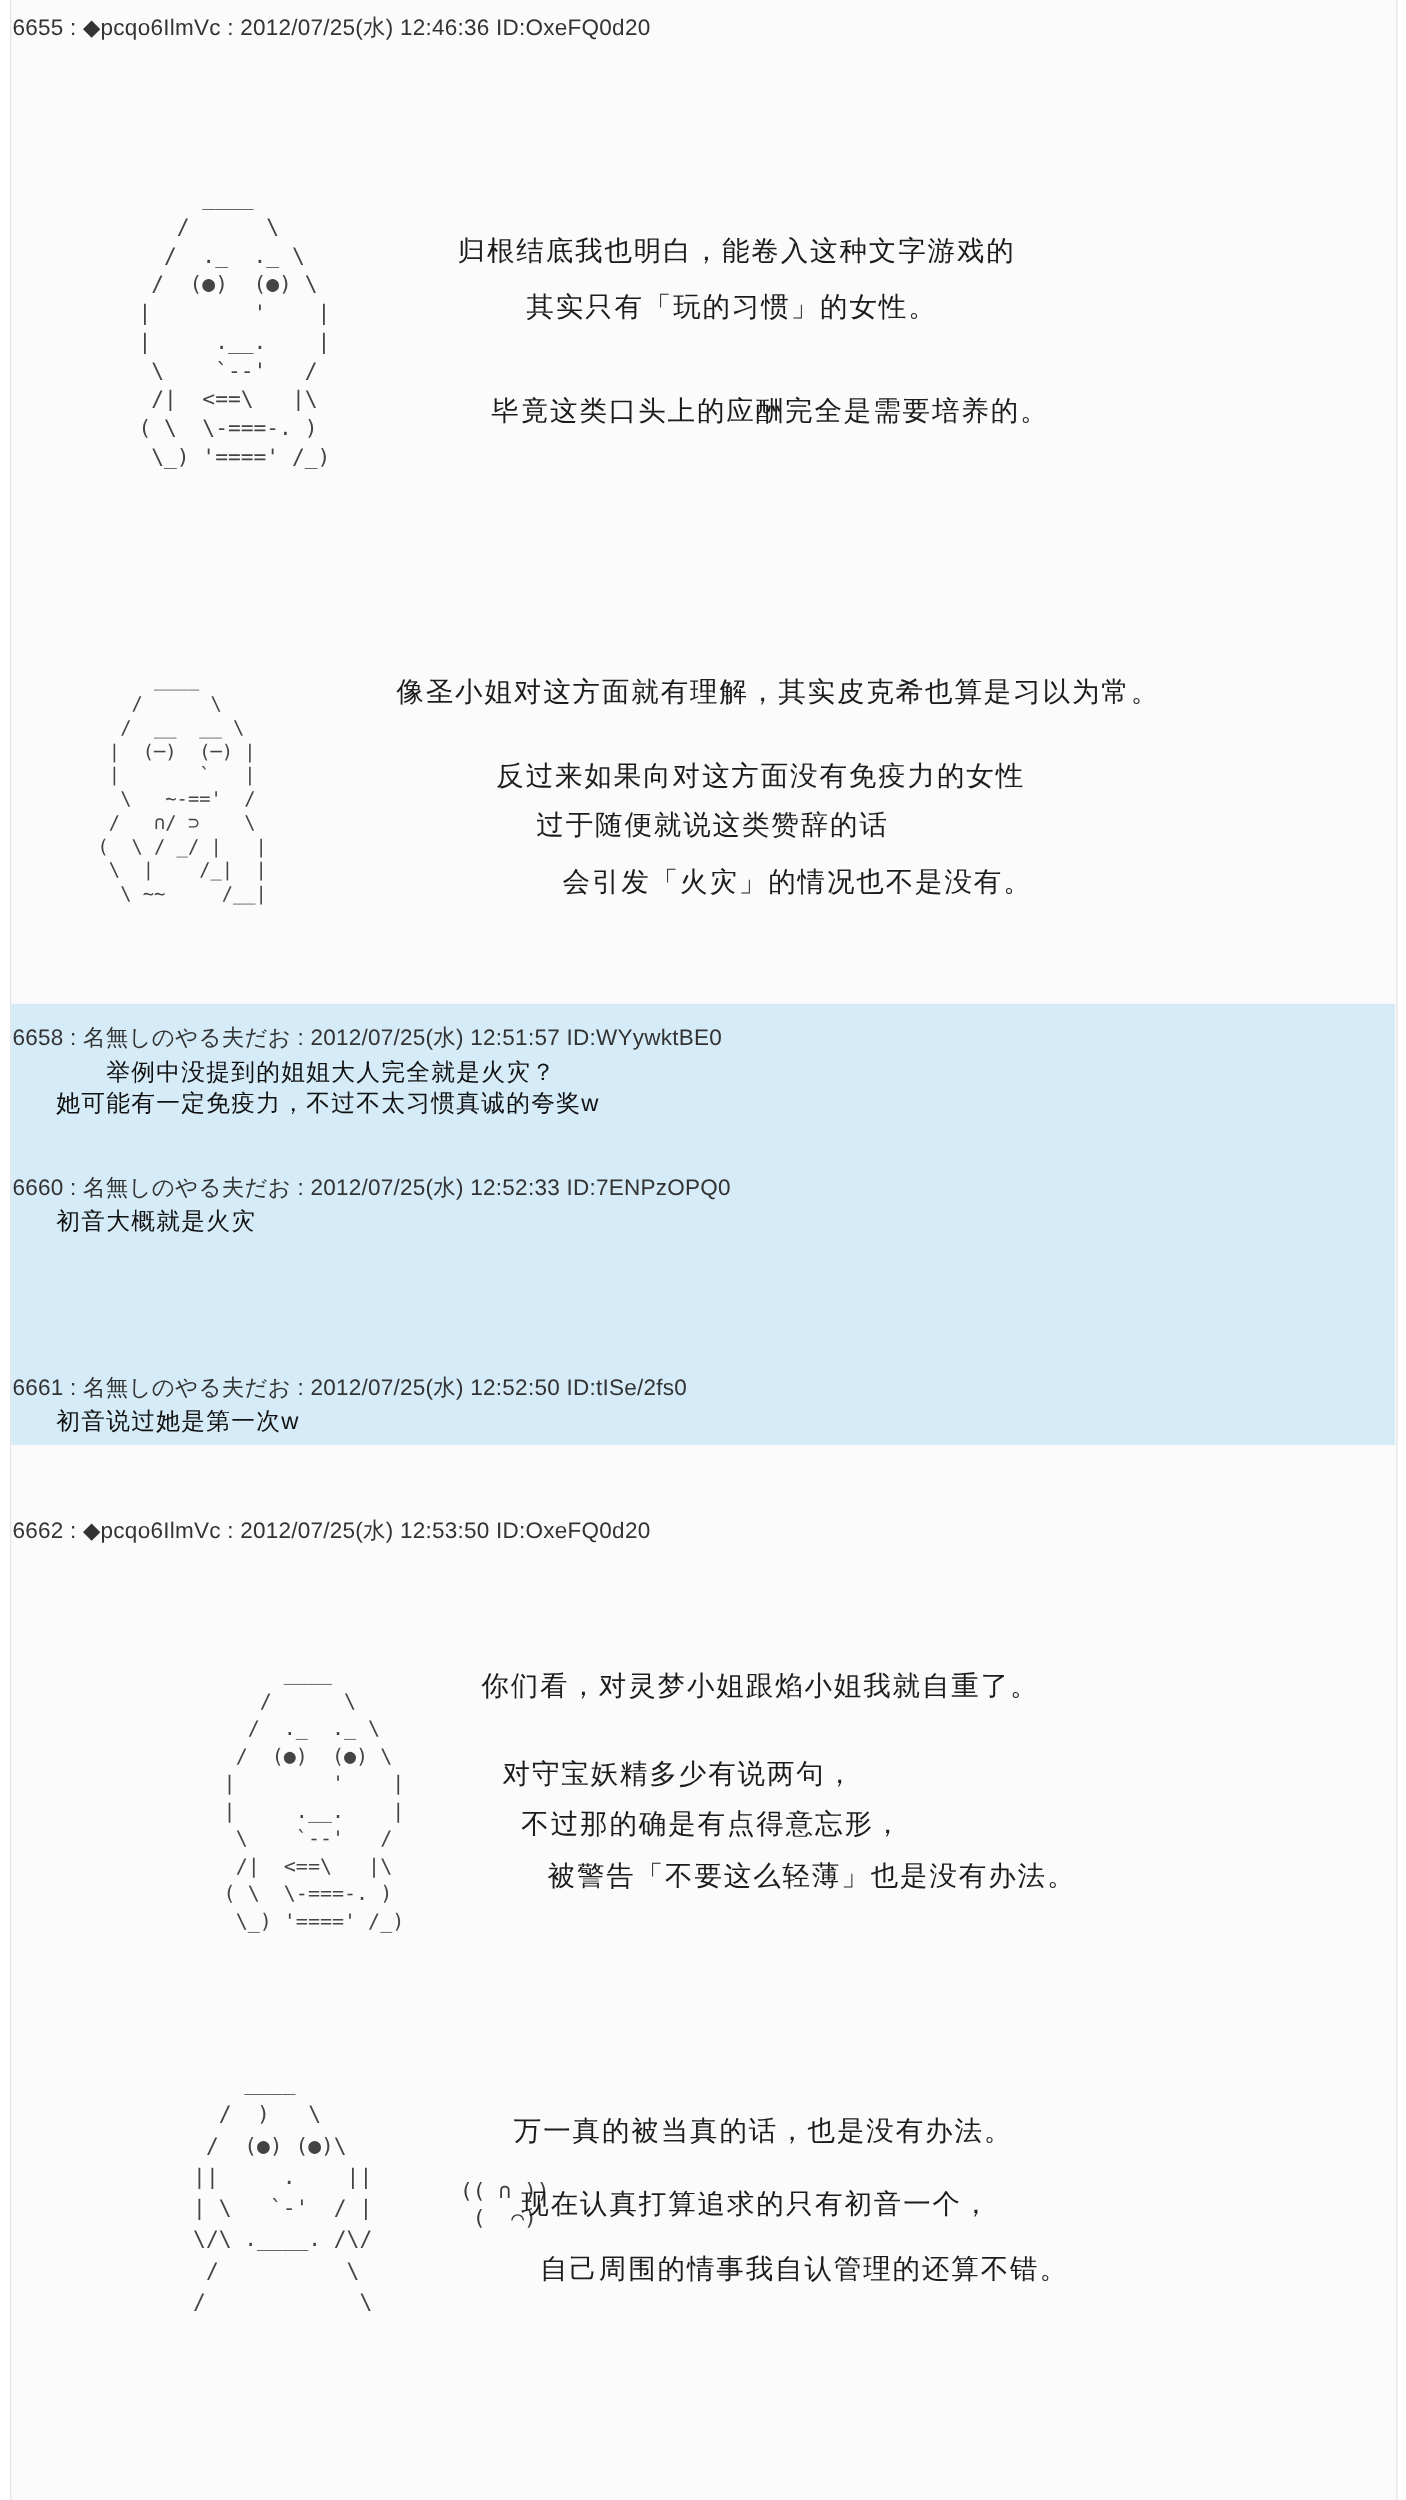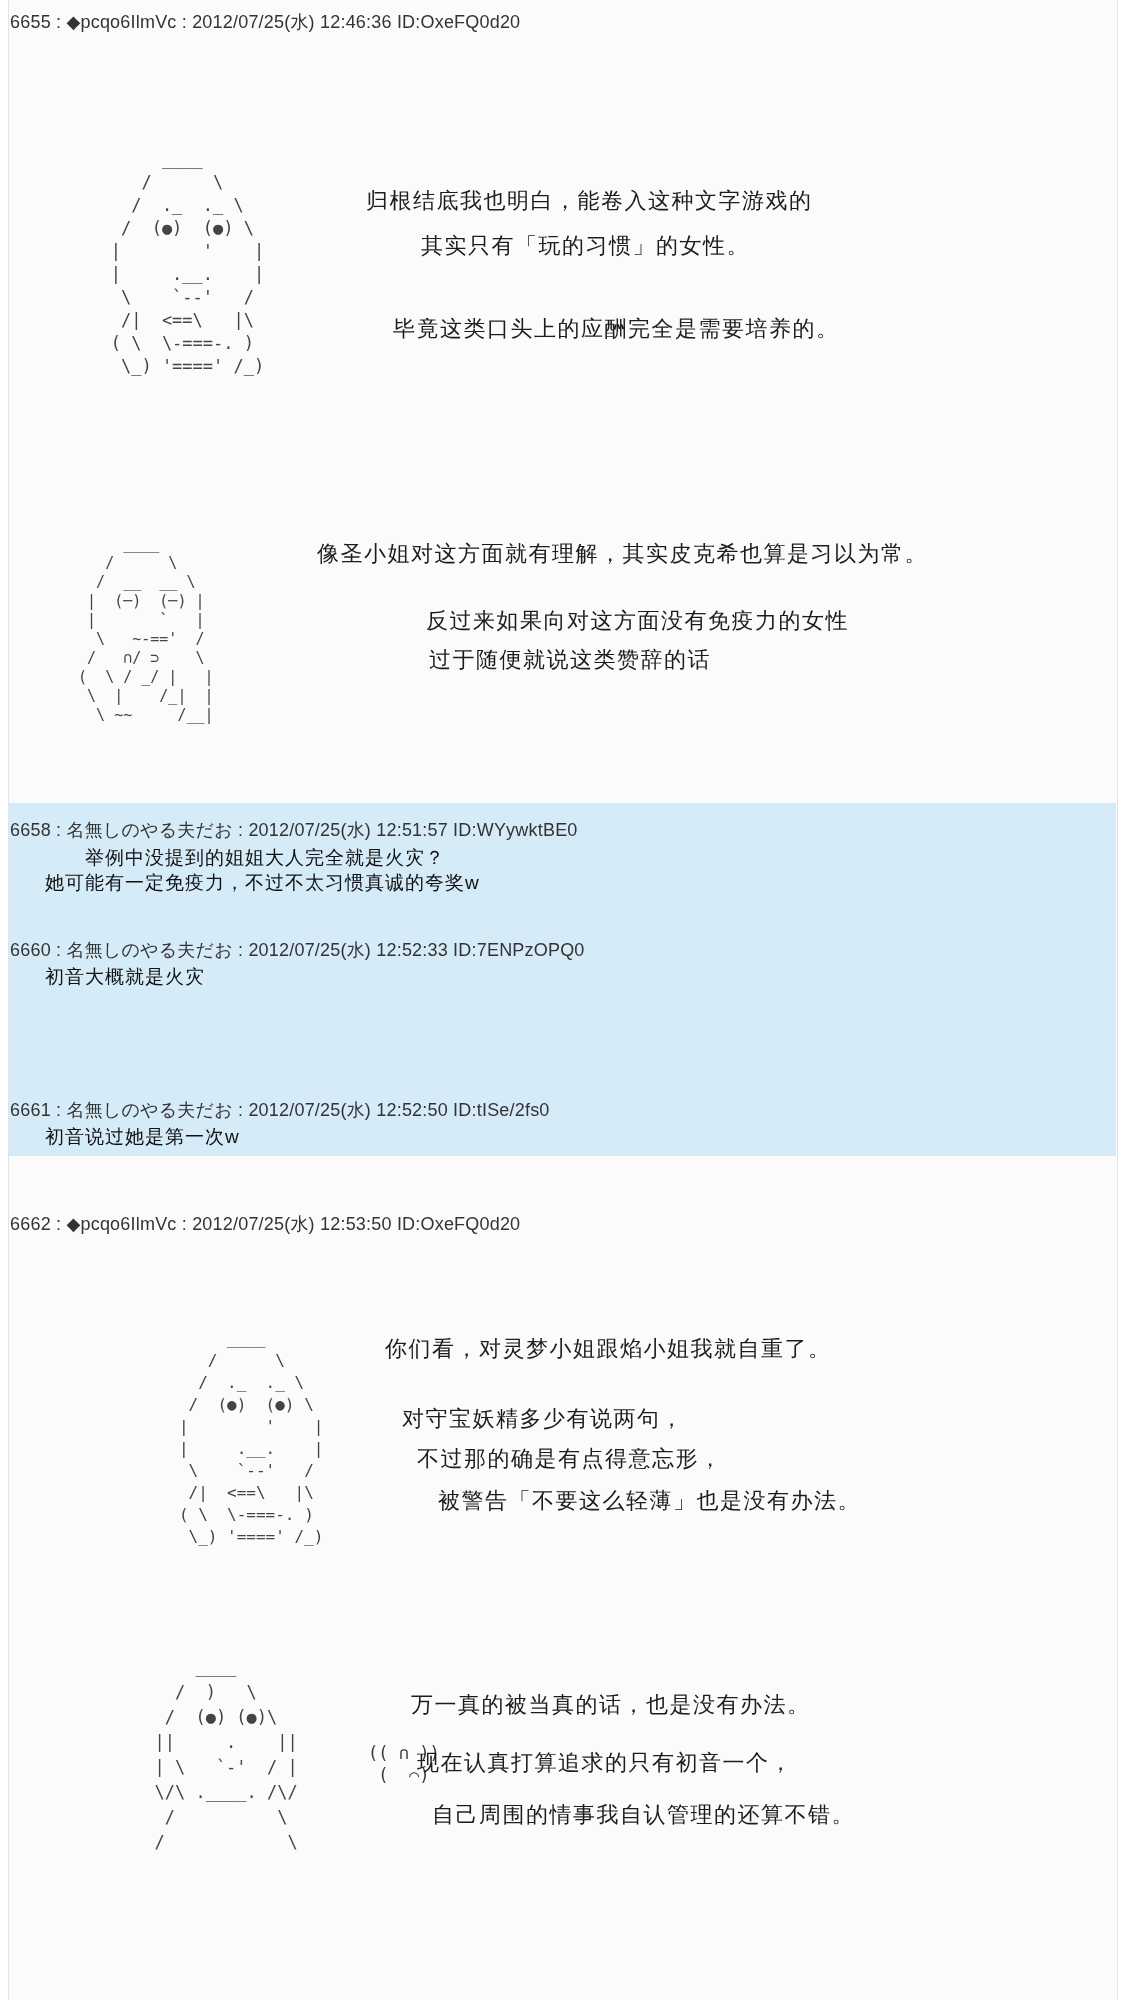--- a/index.html
+++ b/index.html
@@ -79,22 +79,23 @@
     /  __  __ \
    |  (─)  (─) |
    |       `   |
     \   ~-=='  /
    /   ∩/ ⊃    \
   (  \ / _/ |   |
    \  |    /_|  |
     \ ~~     /__|</pre>
 
   <div class="abs dialogue" style="left:317px;top:539px;">像圣小姐对这方面就有理解，其实皮克希也算是习以为常。</div>
-  <div class="abs dialogue" style="left:426px;top:606px;">反过来如果向对这方面没有免疫力的女性</div>
+  <div class="abs dialogue" style="left:397px;top:606px;">反过来如果向对这方面没有免疫力的女性</div>
   <div class="abs dialogue" style="left:429px;top:645px;">过于随便就说这类赞辞的话</div>
+  <div class="abs dialogue" style="left:450px;top:691px;">会引发「火灾」的情况也不是没有。</div>
 
   <div class="abs post-header" style="left:10px;top:818px;">6658 : 名無しのやる夫だお : 2012/07/25(水) 12:51:57 ID:WYywktBE0</div>
   <div class="abs reply-line" style="left:45px;top:845px;margin-left:40px;">举例中没提到的姐姐大人完全就是火灾？</div>
   <div class="abs reply-line" style="left:45px;top:870px;">她可能有一定免疫力，不过不太习惯真诚的夸奖w</div>
 
   <div class="abs post-header" style="left:10px;top:938px;">6660 : 名無しのやる夫だお : 2012/07/25(水) 12:52:33 ID:7ENPzOPQ0</div>
   <div class="abs reply-line" style="left:45px;top:964px;">初音大概就是火灾</div>
 
   <div class="abs post-header" style="left:10px;top:1098px;">6661 : 名無しのやる夫だお : 2012/07/25(水) 12:52:50 ID:tISe/2fs0</div>
   <div class="abs reply-line" style="left:45px;top:1124px;">初音说过她是第一次w</div>

